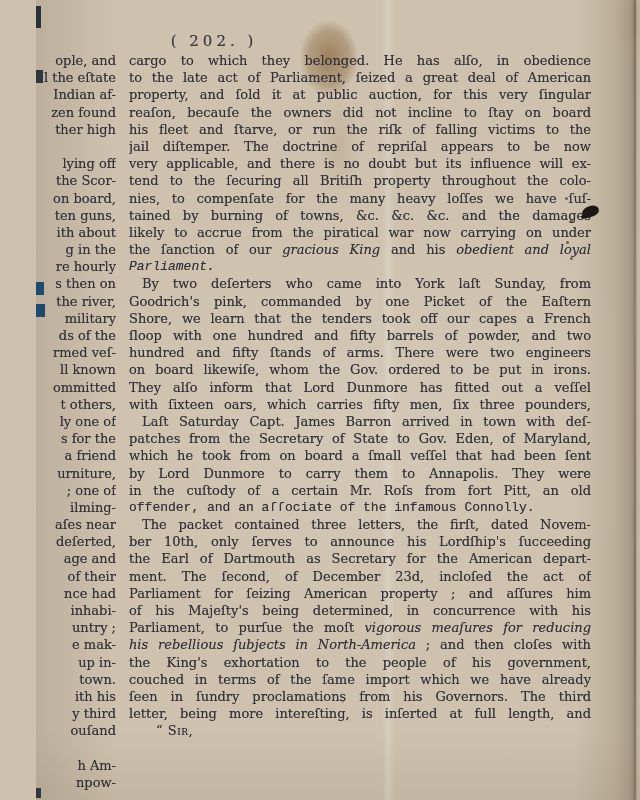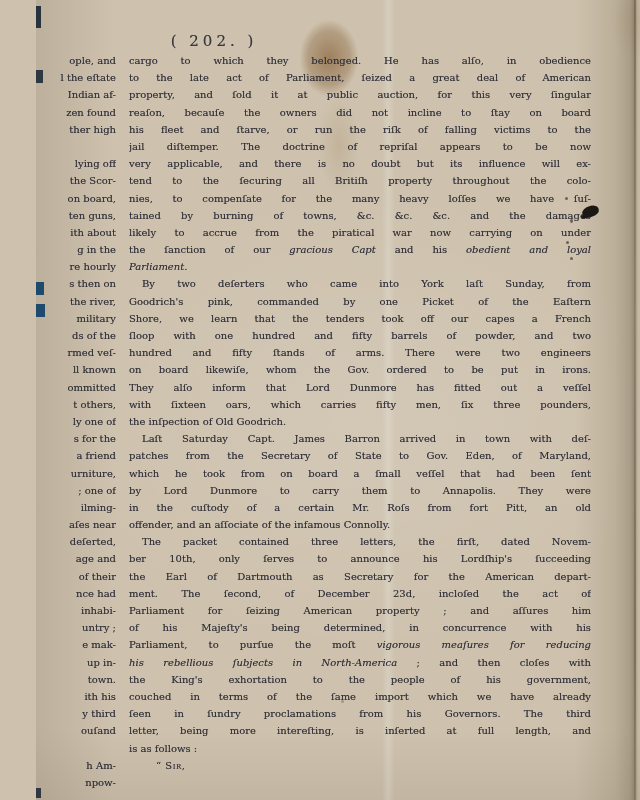--- a/index.html
+++ b/index.html
@@ -40,26 +40,26 @@
   }
   #foldline{
     position:absolute;top:0;left:598px;width:2px;height:800px;
     background:linear-gradient(180deg, rgba(90,76,56,.45), rgba(90,76,56,.25) 40%, rgba(90,76,56,.5) 80%, rgba(90,76,56,.3));
   }
   .pageno{
     position:absolute;left:118px;top:32px;width:120px;
     font-size:15px;letter-spacing:4px;text-align:center;
     color:#3a3840;text-shadow:0 0 .5px rgba(58,56,64,.6);
   }
-  .col{position:absolute;top:52px;font-size:10px;line-height:17.2px;
+  .col{position:absolute;top:52px;font-size:13px;line-height:17.2px;
        text-shadow:0 0 .45px rgba(50,48,58,.55);}
   #leftcol{left:0;width:80px;text-align:right;}
   #maincol{left:93px;width:462px;}
   .tline{height:17.2px;overflow:hidden;text-align:justify;text-align-last:justify;}
-  .tline.end{text-align-last:left;}
+  .tline.end{text-align-last:left;font-family:Liberation Mono, monospace;}
   .tline.ind{text-indent:13px;}
   #leftcol .tline{text-align:right;text-align-last:right;}
   .it{font-style:italic;}
   .letterhead{display:flex;text-align:center;text-align-last:left;}
   .lh-left{margin-left:27px;font-variant:small-caps;letter-spacing:.5px;}
   .lh-right{margin-left:auto;margin-right:14px;}
   
   .blot{position:absolute;left:546px;top:206px;width:17px;height:11px;background:#1b1813;
         border-radius:60% 45% 55% 50%;transform:rotate(-14deg);
         box-shadow:-5px 3px 0 -3px #1b1813;}
@@ -125,50 +125,48 @@
       <div class="tline"><span>to the late act of Parliament, ſeized a great deal of American</span></div>
       <div class="tline"><span>property, and ſold it at public auction, for this very ſingular</span></div>
       <div class="tline"><span>reaſon, becauſe the owners did not incline to ſtay on board</span></div>
       <div class="tline"><span>his fleet and ſtarve, or run the riſk of falling victims to the</span></div>
       <div class="tline"><span>jail diſtemper.  The doctrine of repriſal appears to be now</span></div>
       <div class="tline"><span>very applicable, and there is no doubt but its influence will ex-</span></div>
       <div class="tline"><span>tend to the ſecuring all Britiſh property throughout the colo-</span></div>
       <div class="tline"><span>nies, to compenſate for the many heavy loſſes we have ſuſ-</span></div>
       <div class="tline"><span>tained by burning of towns, &amp;c. &amp;c. &amp;c. and the damages</span></div>
       <div class="tline"><span>likely to accrue from the piratical war now carrying on under</span></div>
-      <div class="tline"><span>the ſanction of our </span><span class="it">gracious Capt</span><span> and his </span><span class="it">obedient and loyal</span></div>
+      <div class="tline"><span>the ſanction of our </span><span class="it">gracious King</span><span> and his </span><span class="it">obedient and loyal</span></div>
       <div class="tline end"><span class="it">Parliament.</span></div>
       <div class="tline ind"><span>By two deſerters who came into York laſt Sunday, from</span></div>
       <div class="tline"><span>Goodrich's pink, commanded by one Picket of the Eaſtern</span></div>
       <div class="tline"><span>Shore, we learn that the tenders took off our capes a French</span></div>
       <div class="tline"><span>ſloop with one hundred and fifty barrels of powder, and two</span></div>
       <div class="tline"><span>hundred and fifty ſtands of arms.  There were two engineers</span></div>
       <div class="tline"><span>on board likewiſe, whom the Gov. ordered to be put in irons.</span></div>
       <div class="tline"><span>They alſo inform that Lord Dunmore has fitted out a veſſel</span></div>
       <div class="tline"><span>with ſixteen oars, which carries fifty men, ſix three pounders,</span></div>
-      <div class="tline end"><span>the inſpection of Old Goodrich.</span></div>
       <div class="tline ind"><span>Laſt Saturday Capt. James Barron arrived in town with deſ-</span></div>
       <div class="tline"><span>patches from the Secretary of State to Gov. Eden, of Maryland,</span></div>
       <div class="tline"><span>which he took from on board a ſmall veſſel that had been ſent</span></div>
       <div class="tline"><span>by Lord Dunmore to carry them to Annapolis.  They were</span></div>
       <div class="tline"><span>in the cuſtody of a certain Mr. Roſs from fort Pitt, an old</span></div>
       <div class="tline end"><span>offender, and an aſſociate of the infamous Connolly.</span></div>
       <div class="tline ind"><span>The packet contained three letters, the firſt, dated Novem-</span></div>
       <div class="tline"><span>ber 10th, only ſerves to announce his Lordſhip's ſucceeding</span></div>
       <div class="tline"><span>the Earl of Dartmouth as Secretary for the American depart-</span></div>
       <div class="tline"><span>ment.  The ſecond, of December 23d, incloſed the act of</span></div>
       <div class="tline"><span>Parliament for ſeizing American property ; and aſſures him</span></div>
       <div class="tline"><span>of his Majeſty's being determined, in concurrence with his</span></div>
       <div class="tline"><span>Parliament, to purſue the moſt </span><span class="it">vigorous meaſures for reducing</span></div>
       <div class="tline"><span class="it">his rebellious ſubjects in North-America</span><span> ; and then cloſes with</span></div>
       <div class="tline"><span>the King's exhortation to the people of his government,</span></div>
       <div class="tline"><span>couched in terms of the ſame import which we have already</span></div>
       <div class="tline"><span>ſeen in ſundry proclamations from his Governors.  The third</span></div>
       <div class="tline"><span>letter, being more intereſting, is inſerted at full length, and</span></div>
-      <div class="tline end"><span>is as follows :</span></div>
       <div class="tline letterhead">
         <span class="lh-left">“ Sir,</span>
       </div>
     </div>
 
   <div class="blot"></div>
   <div class="speck" style="left:529px;top:197px;width:3px;height:3px;"></div>
   <div class="speck" style="left:534px;top:219px;width:3px;height:4px;"></div>
   <div class="speck" style="left:530px;top:241px;width:3px;height:3px;"></div>
   <div class="speck" style="left:534px;top:257px;width:3px;height:3px;"></div>

